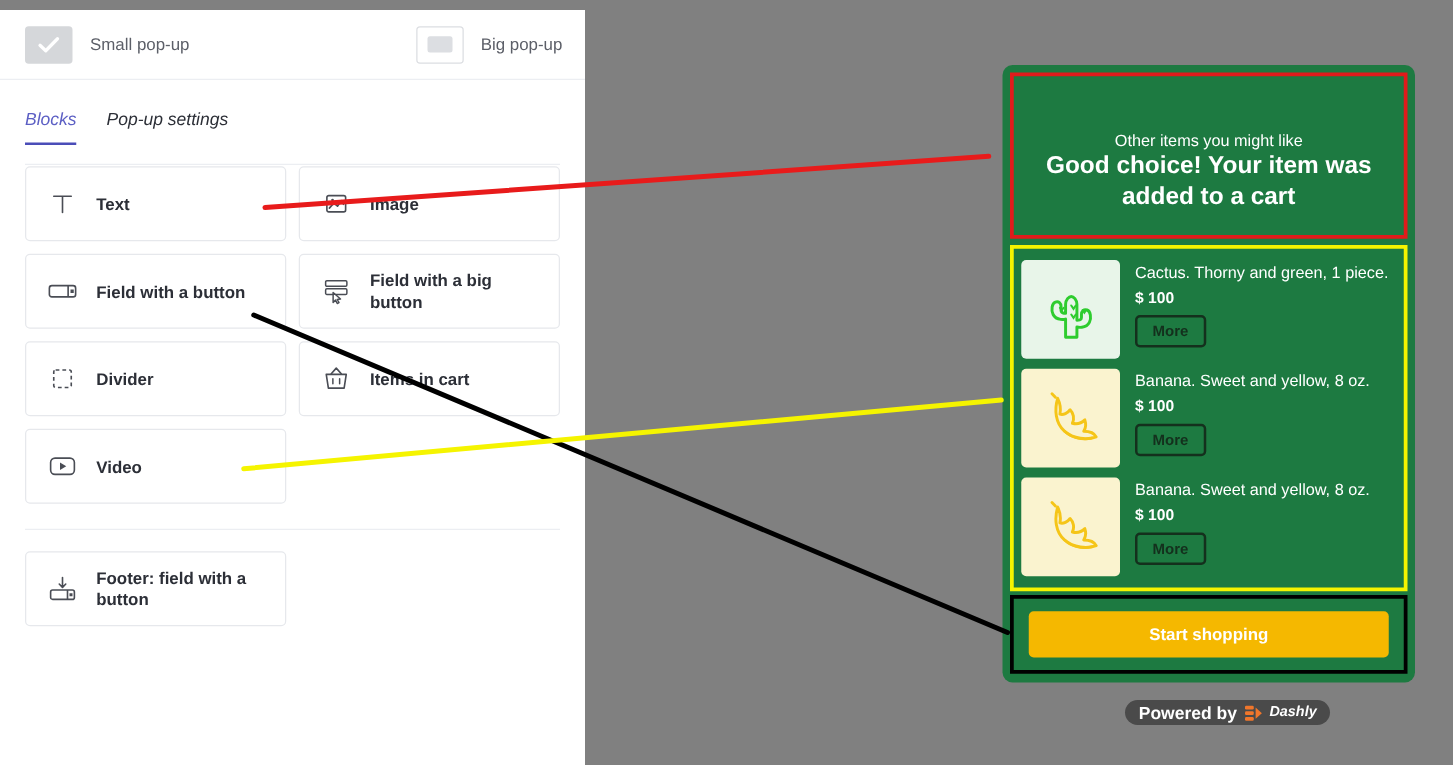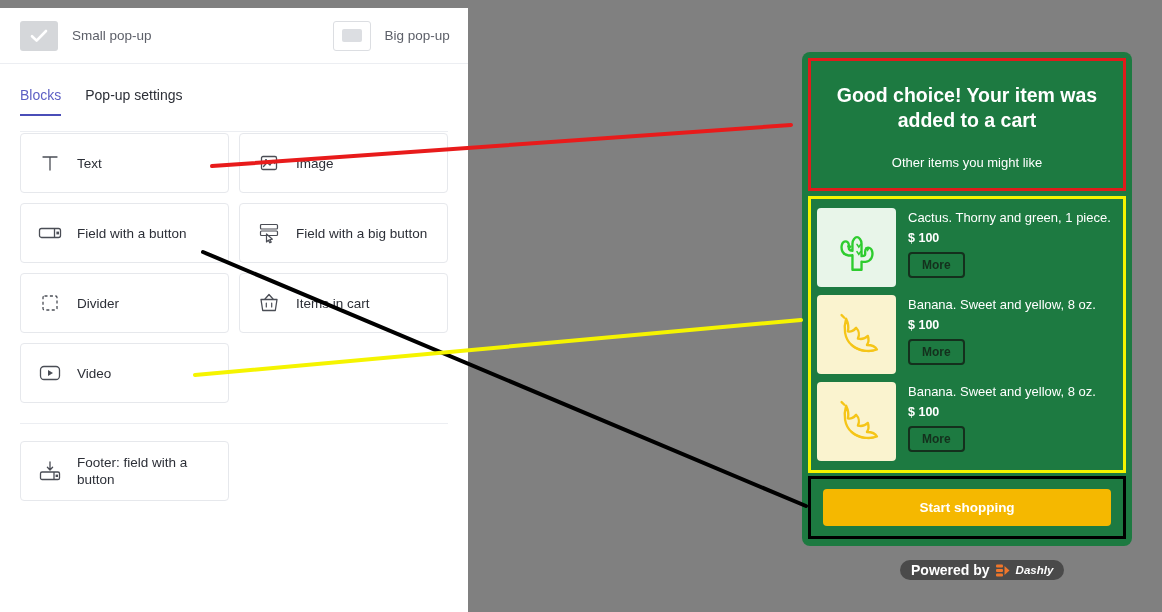--- a/index.html
+++ b/index.html
@@ -55,20 +55,21 @@
     font-size: 13.5px;
     color: #5c5f68;
     white-space: nowrap;
   }
 
   #tabs-row {
     display: flex;
     align-items: flex-end;
     padding: 22px 20px 0 20px;
     height: 52px;
+    font-style: italic;
   }
   .tab {
     font-size: 14px;
     padding-bottom: 11px;
     cursor: pointer;
     white-space: nowrap;
   }
   .tab.active { color: #5c5fc4; border-bottom: 2px solid #4a4db8; }
   .tab.inactive { color: #2c2f37; border-bottom: 2px solid transparent; }
   .tab + .tab { margin-left: 24px; }
@@ -100,20 +101,21 @@
     width: 26px; height: 26px;
     flex: none;
     display: flex; align-items: center; justify-content: center;
     color: #4a4d55;
     margin-right: 14px;
   }
   .block-label {
     font-size: 13.5px;
     color: #2c2f37;
     line-height: 17px;
+    font-weight: bold;
   }
 
   #blocks-divider {
     margin: 20px 20px 0 20px;
     height: 1px;
     background: #eceef2;
   }
   #footer-block-wrap { padding: 17px 20px 0 20px; }
   #footer-block-wrap .block-card { width: 209px; }
 
@@ -388,22 +390,22 @@
 <div id="preview-area"></div>
 
 <div id="close-button">
   <span class="x-glyph">✕</span>
   <span>Close</span>
 </div>
 
 <div id="popup-card">
 
   <div id="popup-header">
+    <div id="popup-subtitle">Other items you might like</div>
     <div id="popup-title">Good choice! Your item was added to a cart</div>
-    <div id="popup-subtitle">Other items you might like</div>
   </div>
 
   <div id="items-block">
 
     <div class="product-row">
       <div class="product-thumb" style="background:#e8f5e9;">
         <svg width="58" height="58" viewBox="0 0 64 64" fill="none" aria-hidden="true">
           <path d="M27 56 h10 v-9 c0 0 8 2 11-4 2-4 1-10-2-11-3-1-5 1-5 4 0 3 1 5-4 5v-14c0-4-3-7-5-7s-5 3-5 7v8c-5 0-4-3-4-6 0-3-2-5-5-4-3 1-4 7-2 11 3 6 11 4 11 4z" stroke="#2ecc2e" stroke-width="2.6" stroke-linejoin="round"></path>
           <path d="M32 28 l2 3 2-3 M32 36 l2 3 2-3 M22 30 l1.6 2.4 1.6-2.4 M42 32 l1.6 2.4 1.6-2.4" stroke="#2ecc2e" stroke-width="1.8" stroke-linecap="round"></path>
         </svg>

